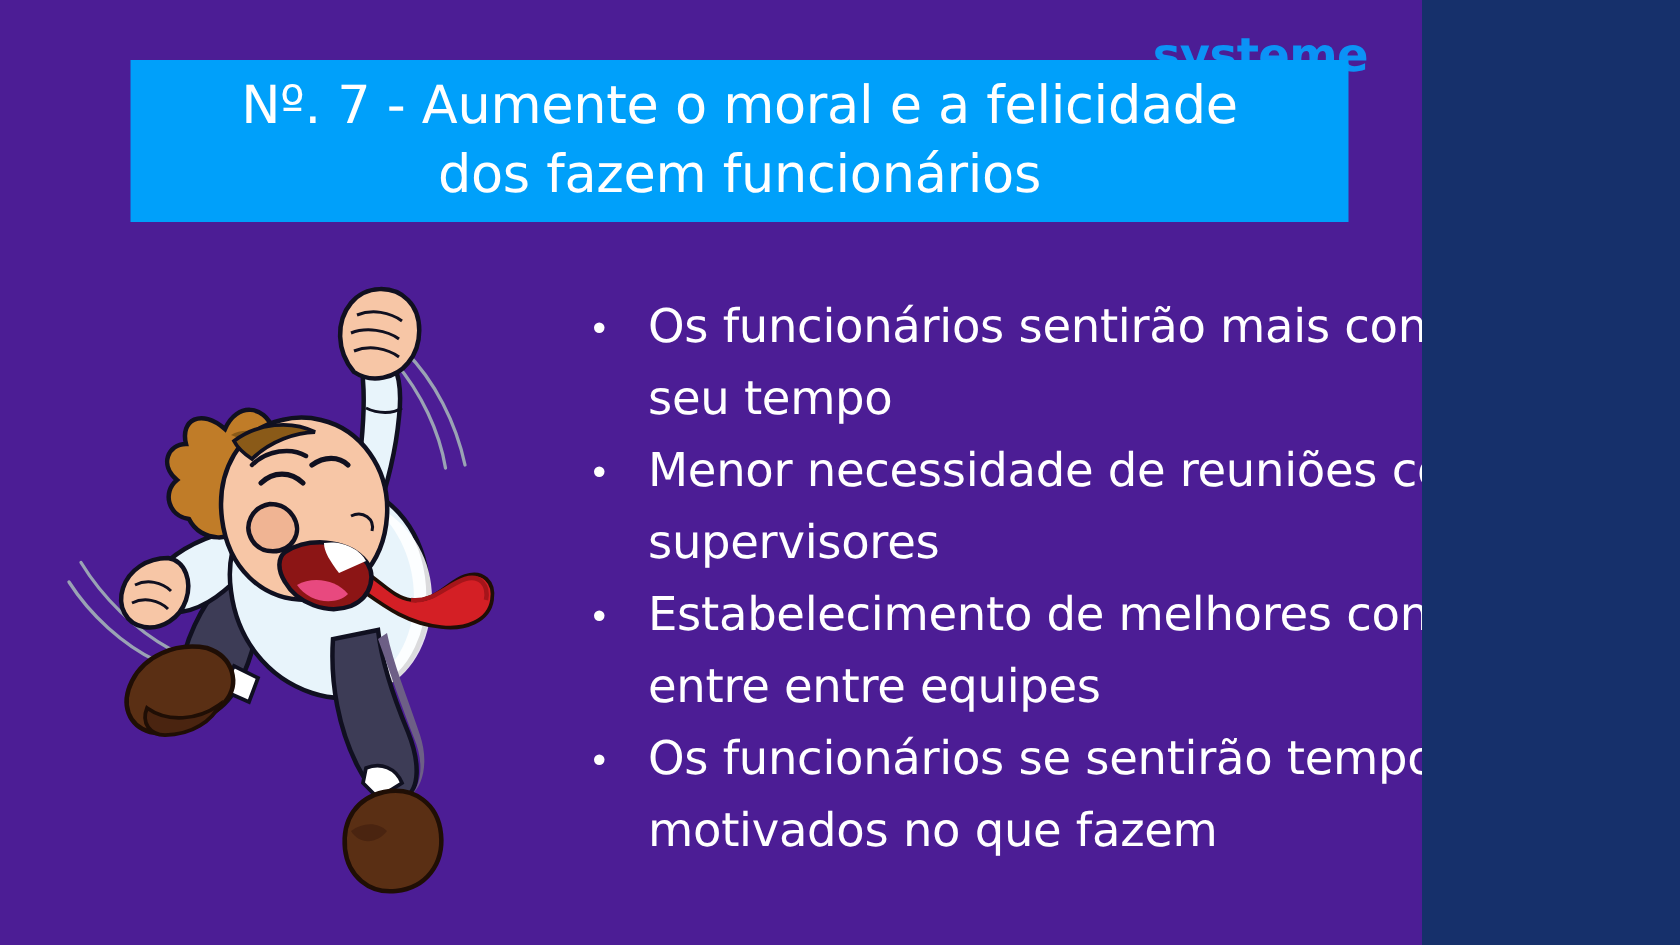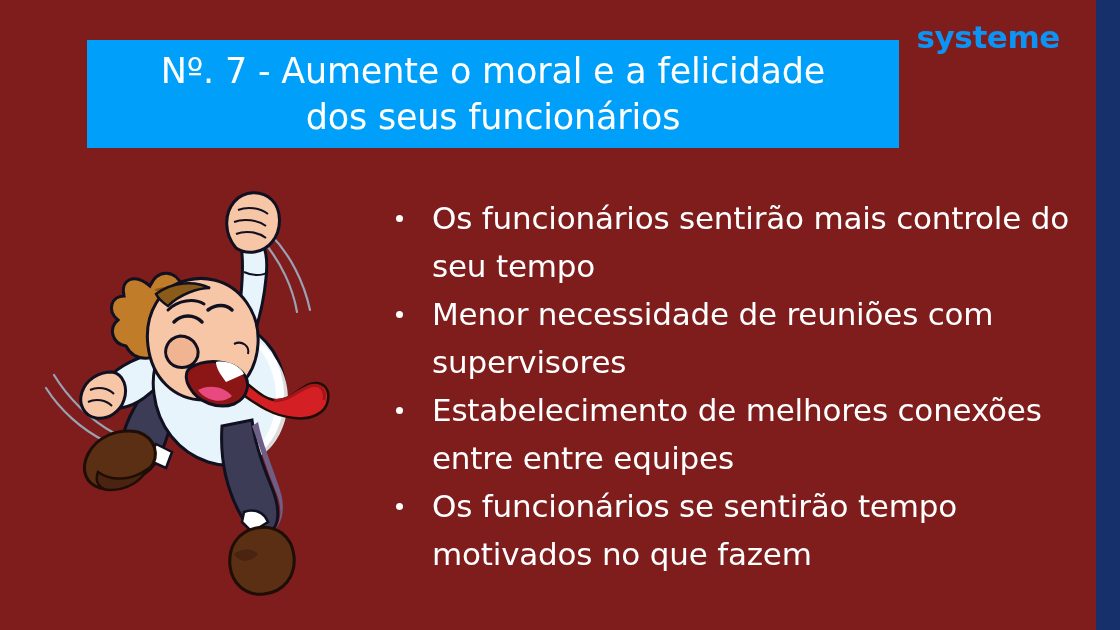--- a/index.html
+++ b/index.html
@@ -8,23 +8,23 @@
   }
   body {
     width: 1120px;
     height: 630px;
     overflow: hidden;
     background: #16306b;
     font-family: "Liberation Sans", sans-serif;
   }
   .slide {
     position: relative;
-    width: 1096px;
+    width: 948px;
     height: 630px;
-    background: #7f1d1d;
+    background: #4c1d95;
     overflow: hidden;
   }
 
   
   .logo {
     position: absolute;
     right: 36px;
     top: 22px;
     font-family: "DejaVu Sans", sans-serif;
     font-weight: bold;
@@ -107,21 +107,21 @@
 </style>
 </head>
 <body>
 
 <div class="slide">
 
   <div class="logo">systeme</div>
 
   <div class="title-banner">
     <div class="title-line">Nº. 7 - Aumente o moral e a felicidade</div>
-    <div class="title-line">dos seus funcionários</div>
+    <div class="title-line">dos fazem funcionários</div>
   </div>
 
   <div class="illustration">
     <svg viewBox="0 0 332 424" xmlns="http://www.w3.org/2000/svg">
 
       <g fill="none" stroke="#9aa3b4" stroke-width="2.2" stroke-linecap="round">
         <path d="M232 58 C 252 78, 266 106, 272 134"></path>
         <path d="M225 65 C 243 86, 255 112, 259 136"></path>
       </g>
 

